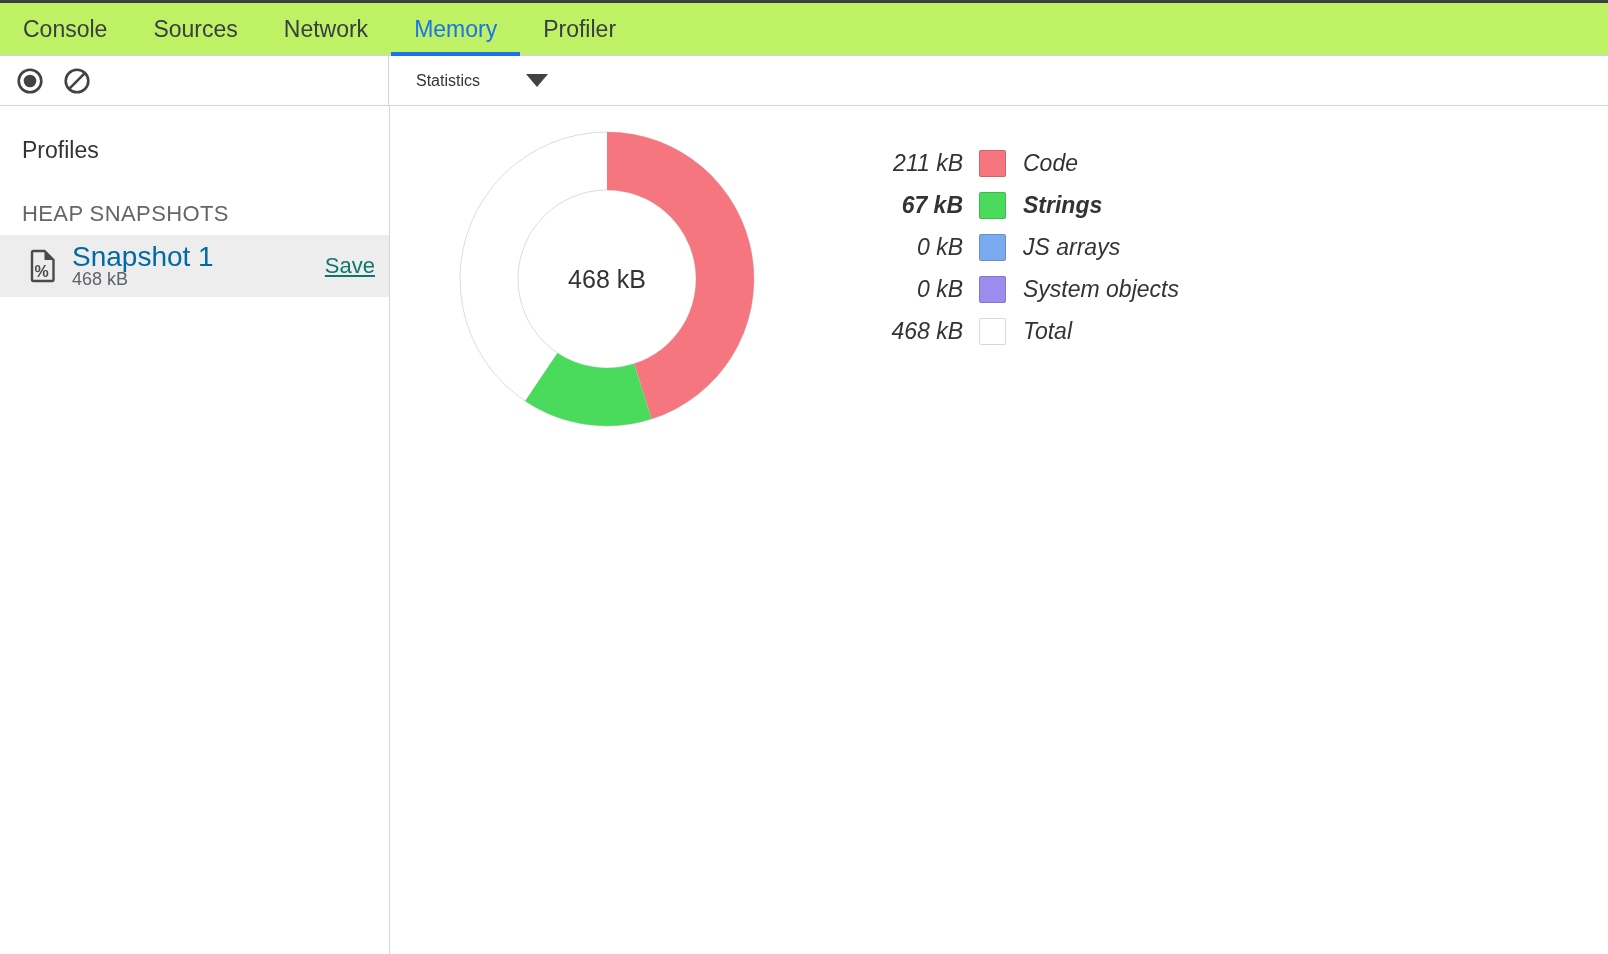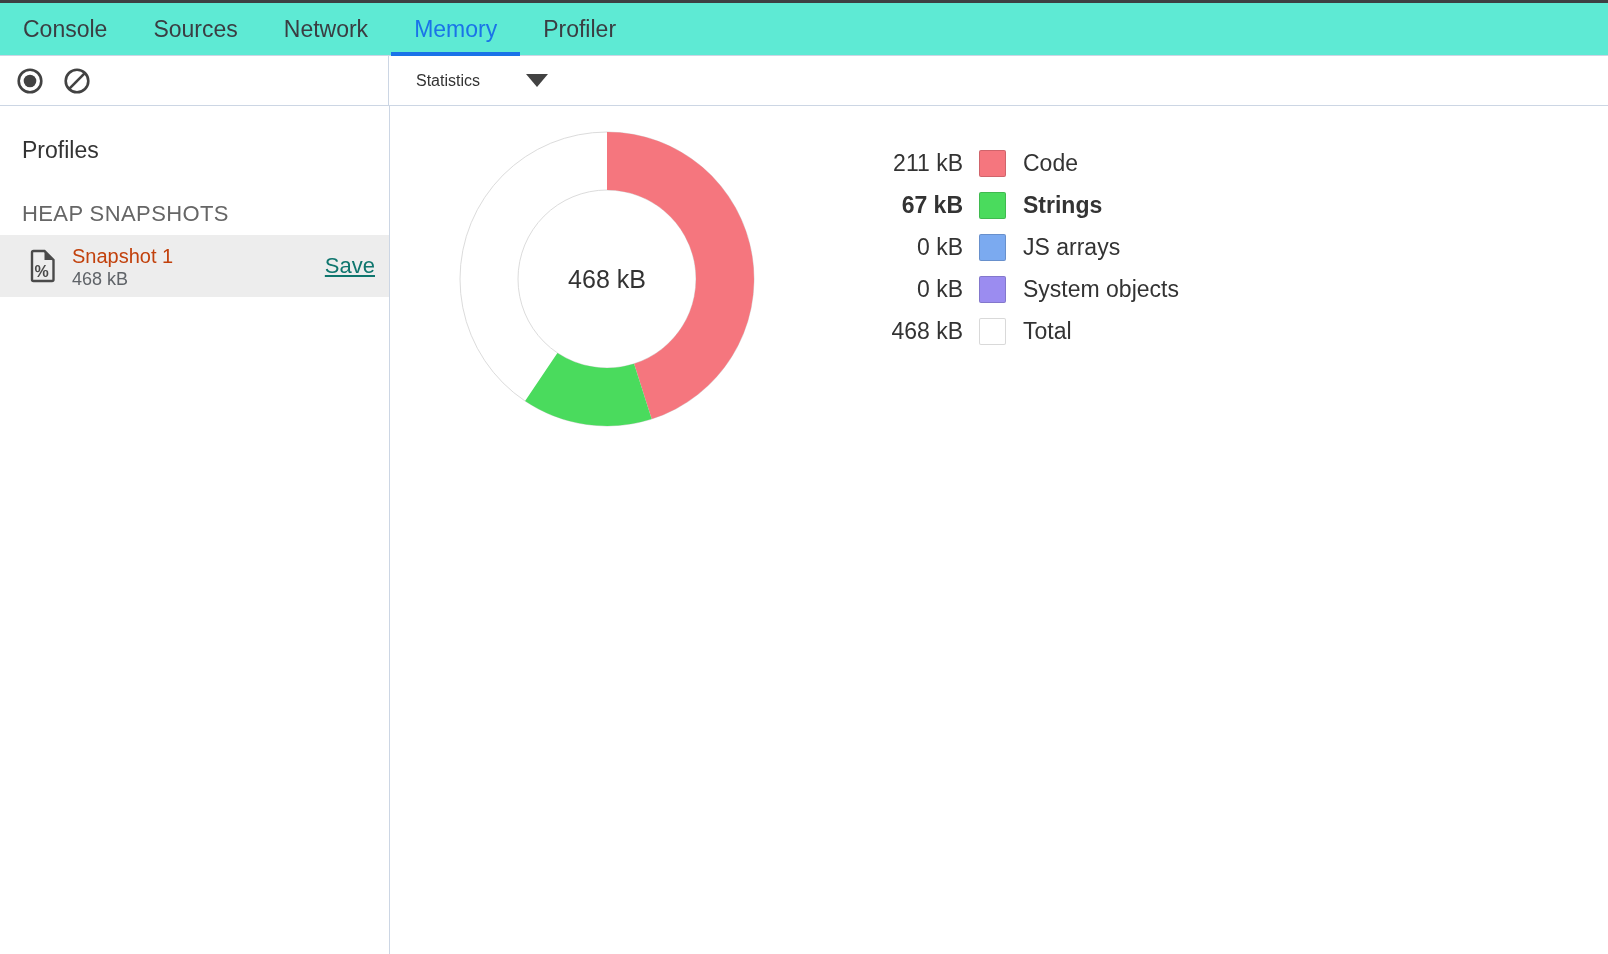--- a/index.html
+++ b/index.html
@@ -5,21 +5,21 @@
   html,body { margin:0; padding:0; }
   body {
     width:1608px; height:954px; overflow:hidden;
     background:#ffffff; color:#333;
     font-family:"Liberation Sans", sans-serif;
   }
   .top-dark-strip { height:3px; background:#3d4043; }
 
   
   .tabbar {
-    height:52px; background:#5eead4;
+    height:52px; background:#bef264;
     display:flex; align-items:stretch;
     border-bottom:1px solid #ccd6e4;
   }
   .tab {
     position:relative; display:flex; align-items:center;
     padding:0 23px; font-size:23px; color:#3a3d42; cursor:default;
   }
   .tab.active { color:#1a73e8; }
   .tab.active::after {
     content:""; position:absolute; left:0; right:0; bottom:-1px;
@@ -44,37 +44,37 @@
   
   .content { display:flex; height:848px; }
   .sidebar { width:389px; box-sizing:content-box; border-right:1px solid #ccd6e4; background:#fff; }
   .profiles-title { margin:31px 0 8px 22px; font-size:23px; color:#333; }
   .section-header { margin:37px 0 8px 22px; font-size:22px; color:#666; letter-spacing:0.4px; }
   .snapshot-row {
     height:62px; background:#ededed;
     display:flex; align-items:center; padding:0 14px 0 30px; cursor:pointer;
   }
   .snapshot-meta { margin-left:16px; }
-  .snapshot-name { font-size:20px; color:#c2410c; line-height:25px; }
+  .snapshot-name { font-size:28px; color:#0369a1; line-height:25px; }
   .snapshot-size { font-size:18px; color:#5f6368; line-height:20px; }
   .save-link { margin-left:auto; font-size:22px; color:#0f766e; text-decoration:underline; cursor:pointer; }
 
   
   .main { position:relative; flex:1; background:#fff; }
   .donut { position:absolute; left:37px; top:-7px; overflow:visible; }
   .donut .ring-outline { fill:none; stroke-width:1; }
   .donut .slice { stroke:none; }
   .donut .slice.selected { stroke-width:5.5; stroke-linejoin:round; }
   .donut-center-text {
     font-size:25px; fill:#333; text-anchor:middle;
     font-family:"Liberation Sans", sans-serif;
   }
 
   .legend { position:absolute; left:453px; top:36px; }
-  .legend-row { display:flex; align-items:center; height:42px; font-size:23px; color:#333; cursor:pointer; }
+  .legend-row { display:flex; align-items:center; height:42px; font-size:23px; color:#333; cursor:pointer;font-style:italic; }
   .legend-row.bold { font-weight:bold; }
   .legend-value { width:120px; text-align:right; }
   .legend-swatch {
     width:27px; height:27px; box-sizing:border-box; margin-left:16px;
     border:1px solid rgba(0,0,0,0.15); border-radius:2px;
   }
   .legend-label { margin-left:17px; white-space:nowrap; }
 </style>
 </head>
 <body>

